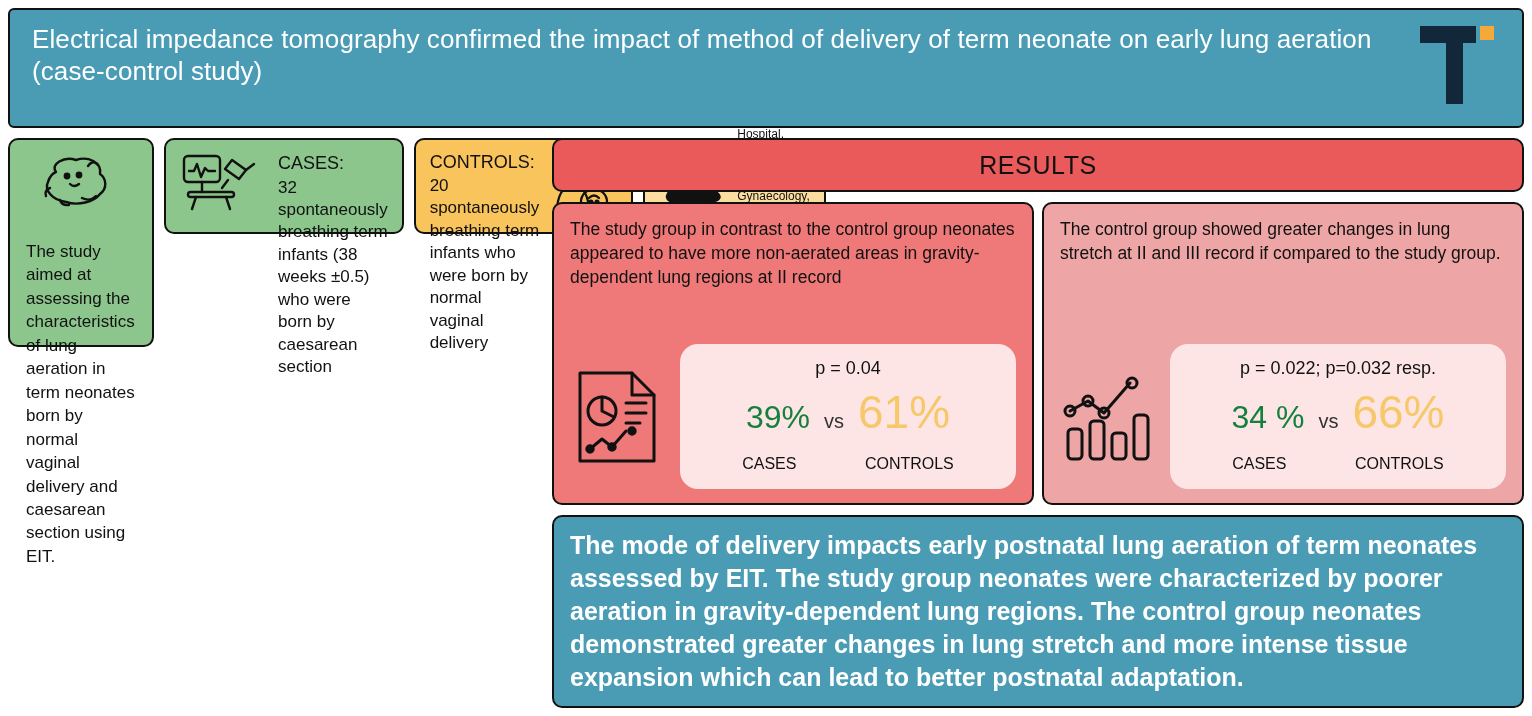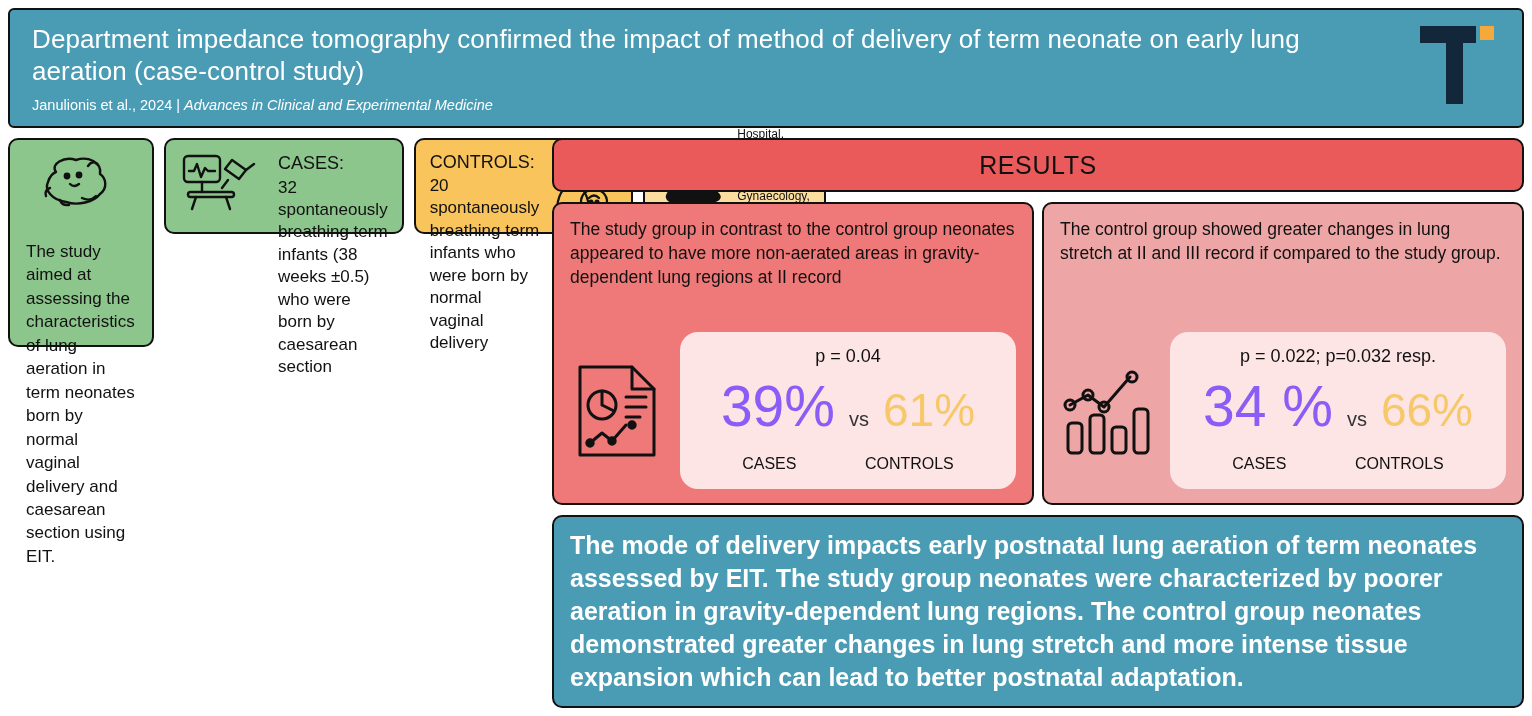--- a/index.html
+++ b/index.html
@@ -241,22 +241,22 @@
     color: #111111;
   }
   .stat-nums {
     display: flex;
     align-items: baseline;
     justify-content: center;
     gap: 14px;
     margin-top: 6px;
   }
   .num-a {
-    font-size: 57px;
-    color: #8b5cf6;
+    font-size: 32px;
+    color: #15803d;
     font-weight: 400;
   }
   .num-vs {
     font-size: 20px;
     color: #333333;
   }
   .num-b {
     font-size: 46px;
     color: #f7c86a;
     font-weight: 400;
@@ -282,24 +282,21 @@
     display: flex;
     align-items: center;
   }
 </style>
 </head>
 <body>
 
 <div class="poster">
 
   <div class="header">
-    <div class="header-title">Department impedance tomography confirmed the impact of method of delivery of term neonate on early lung aeration (case-control study)</div>
-    <div class="header-meta">
-      <span>Janulionis et al., 2024  | </span><span class="journal">Advances in Clinical and Experimental Medicine</span>
-    </div>
+    <div class="header-title">Electrical impedance tomography confirmed the impact of method of delivery of term neonate on early lung aeration (case-control study)</div>
     <div class="logo">
       <div class="t-horz"></div>
       <div class="t-vert"></div>
       <div class="t-dot"></div>
     </div>
   </div>
 
   <div class="body">
 
     <div class="col-left">

